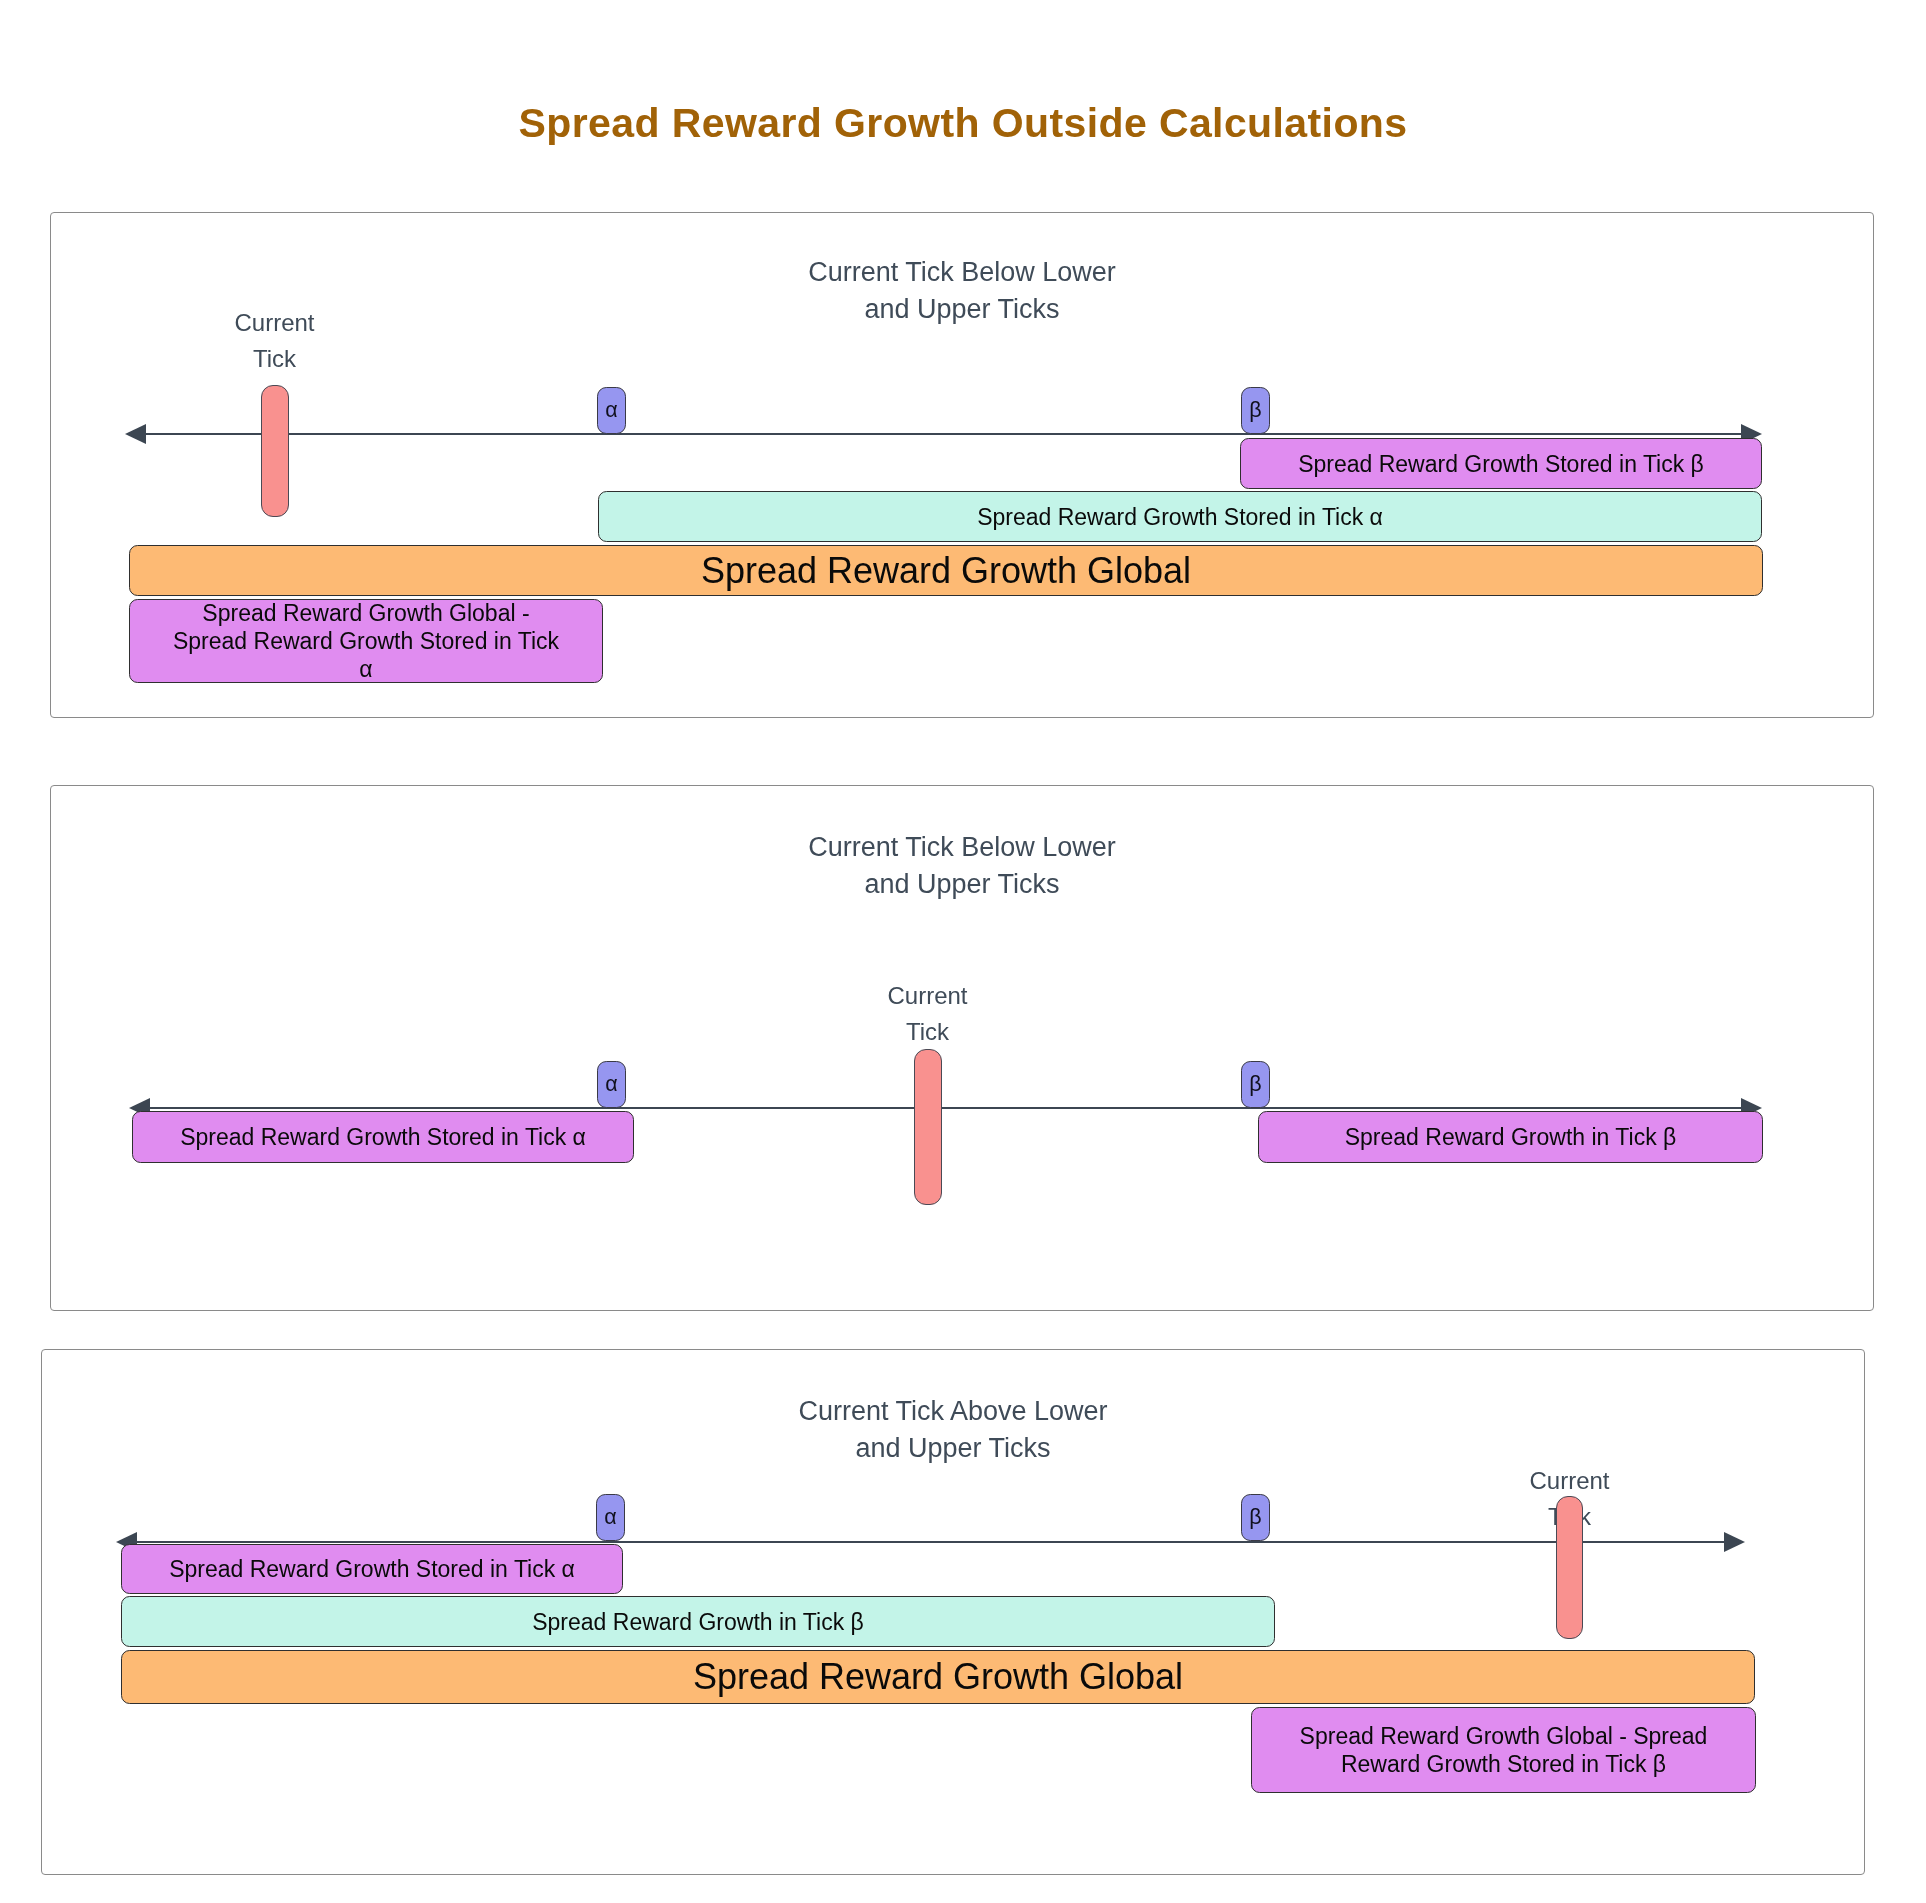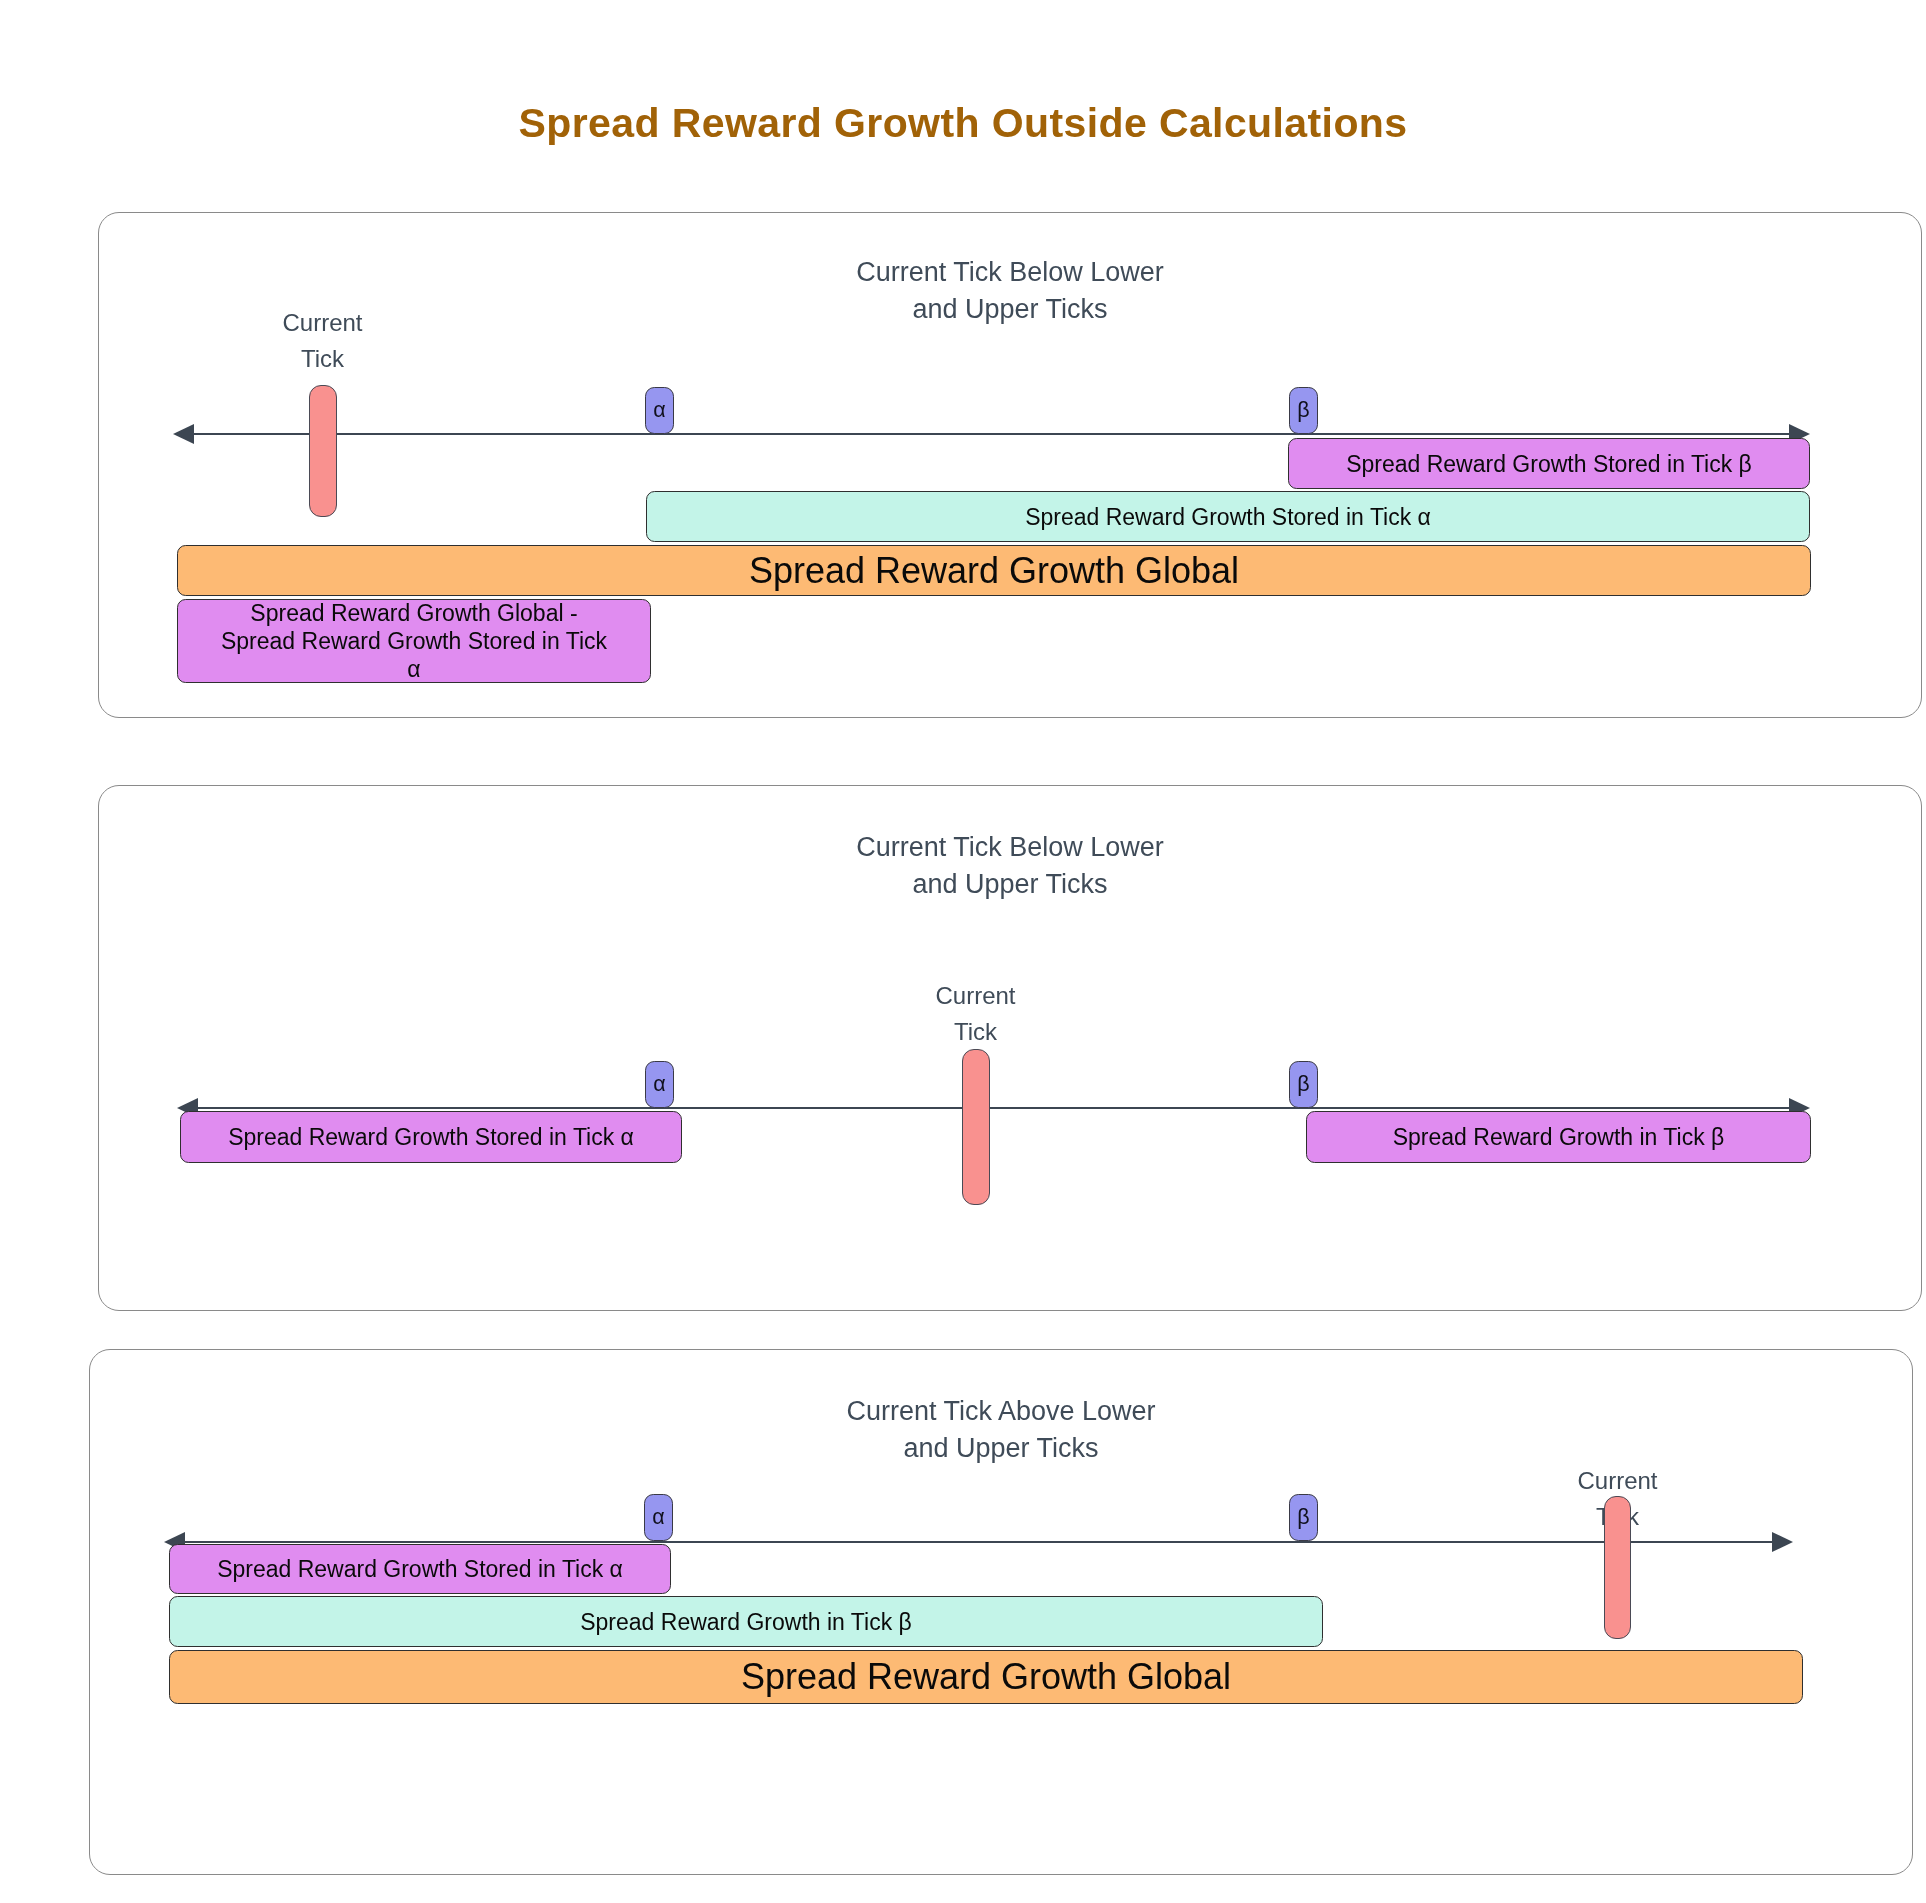--- a/index.html
+++ b/index.html
@@ -6,21 +6,21 @@
   body{
     width:1926px;height:1904px;position:relative;overflow:hidden;
     font-family:"Liberation Sans","DejaVu Sans",sans-serif;
     -webkit-font-smoothing:antialiased;
   }
   .page-title{
     position:absolute;left:0;top:100px;width:1926px;text-align:center;
     font-size:41px;font-weight:700;color:#a16207;letter-spacing:0.4px;
   }
   .panel{
-    position:absolute;border:1.4px solid #8a8a8a;border-radius:21px;background:#fff;margin-left:48px;
+    position:absolute;border:1.4px solid #8a8a8a;border-radius:4px;background:#fff;
   }
   .subtitle{
     position:absolute;left:0;width:100%;text-align:center;
     font-size:27px;line-height:37px;color:#3f4b58;white-space:pre-line;
   }
   .ct-label{
     position:absolute;text-align:center;font-size:24px;line-height:36px;
     color:#3f4b58;white-space:pre-line;
   }
   .axis-line{position:absolute;height:2.1px;background:#3c4652;}
@@ -120,14 +120,16 @@
   <div class="tickmark" style="left:554px;top:144px;">
     <span>α</span>
   </div>
   <div class="tickmark" style="left:1199px;top:144px;">
     <span>β</span>
   </div>
 
   <div class="bar purple" style="left:79px;top:194px;width:502px;height:50px;">Spread Reward Growth Stored in Tick α</div>
   <div class="bar cyan" style="left:79px;top:246px;width:1154px;height:51px;">Spread Reward Growth in Tick β</div>
   <div class="bar green" style="left:79px;top:300px;width:1634px;height:54px;">Spread Reward Growth Global</div>
+  <div class="bar purple" style="left:1209px;top:357px;width:505px;height:86px;">Spread Reward Growth Global - Spread
+Reward Growth Stored in Tick β</div>
 </div>
 
 
 </body></html>

